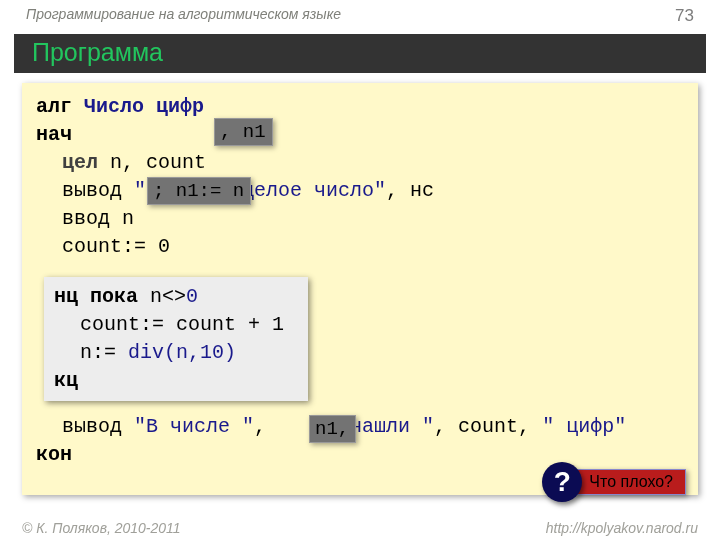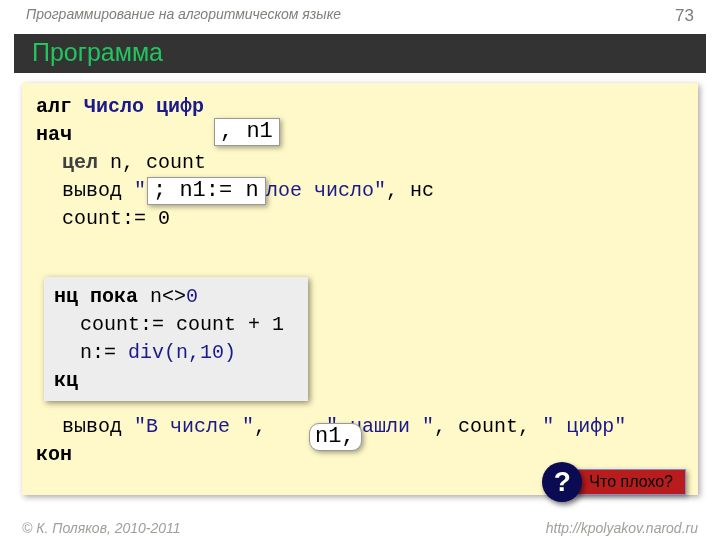--- a/index.html
+++ b/index.html
@@ -54,31 +54,31 @@
     top: 194px;
     background: #ededed;
     padding: 6px 24px 6px 10px;
     box-shadow: 2px 2px 6px rgba(0,0,0,0.45);
     font-family: "Courier New", monospace;
     font-size: 20px;
     line-height: 28px;
   }
   .callout {
     position: absolute;
-    background: #ffffff;
+    background: #737373;
     border: 1px solid #999;
     padding: 1px 6px 1px 5px;
     font-family: "Courier New", monospace;
-    font-size: 22px;
+    font-size: 19px;
     box-shadow: 2px 2px 5px rgba(0,0,0,0.35);
     line-height: 24px;
   }
   .callout1 { left: 192px; top: 35px; }
   .callout2 { left: 125px; top: 94px; text-align: center; }
-  .callout3 { left: 287px; top: 340px; border-radius: 10px; }
+  .callout3 { left: 287px; top: 332px; }
   .footer {
     position: absolute;
     left: 0; right: 0; bottom: 4px;
     display: flex;
     justify-content: space-between;
     padding: 0 22px 0 22px;
     color: #a0a09a;
     font-size: 14px;
     font-style: italic;
   }
@@ -121,20 +121,21 @@
   <span class="pagenum">73</span>
 </div>
 
 <div class="title">Программа</div>
 
 <div class="codeblock">
   <div class="codeline"><span class="kw-black">алг</span> <span class="kw-navy">Число цифр</span></div>
   <div class="codeline"><span class="kw-black">нач</span></div>
   <div class="codeline indent1"><span class="kw-red">цел</span><span> n, count</span></div>
   <div class="codeline indent1"><span>вывод </span><span class="str">"Введите целое число"</span><span>, нс</span></div>
+  <div class="codeline indent1"><span>ввод </span><span>n</span></div>
   <div class="codeline indent1"><span>count:= 0</span></div>
 
   <div class="loopbox">
     <div class="codeline"><span class="kw-black">нц пока </span><span>n&lt;&gt;</span><span class="num">0</span></div>
     <div class="codeline indent1"><span>count:= count + 1</span></div>
     <div class="codeline indent1"><span>n:= </span><span class="str">div(n,10)</span></div>
     <div class="codeline"><span class="kw-black">кц</span></div>
   </div>
 
   <div class="line-after-loop">

